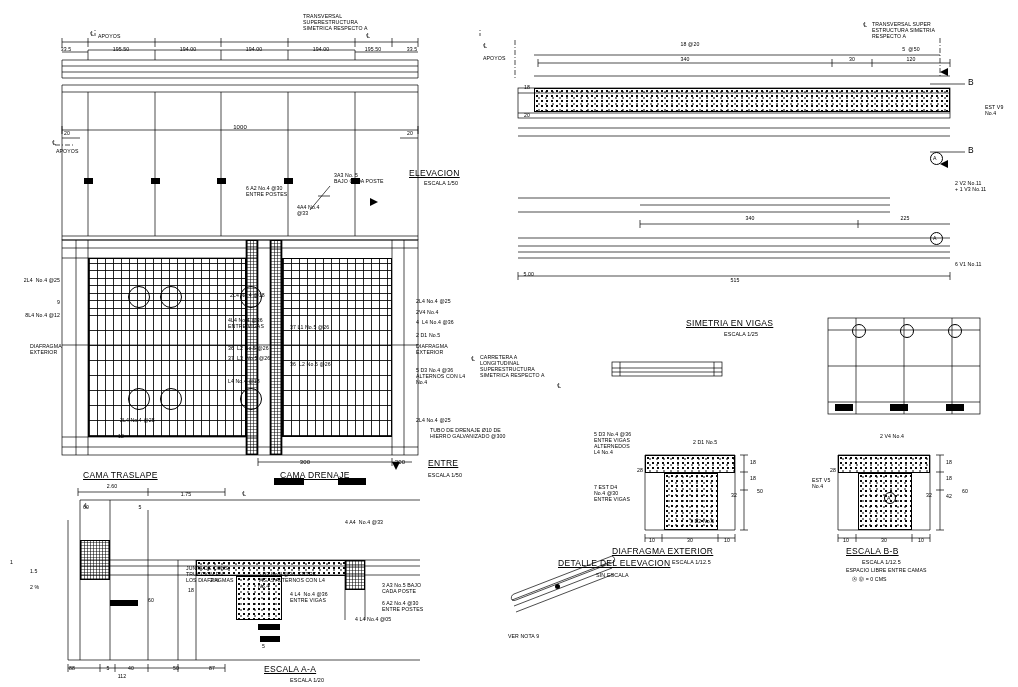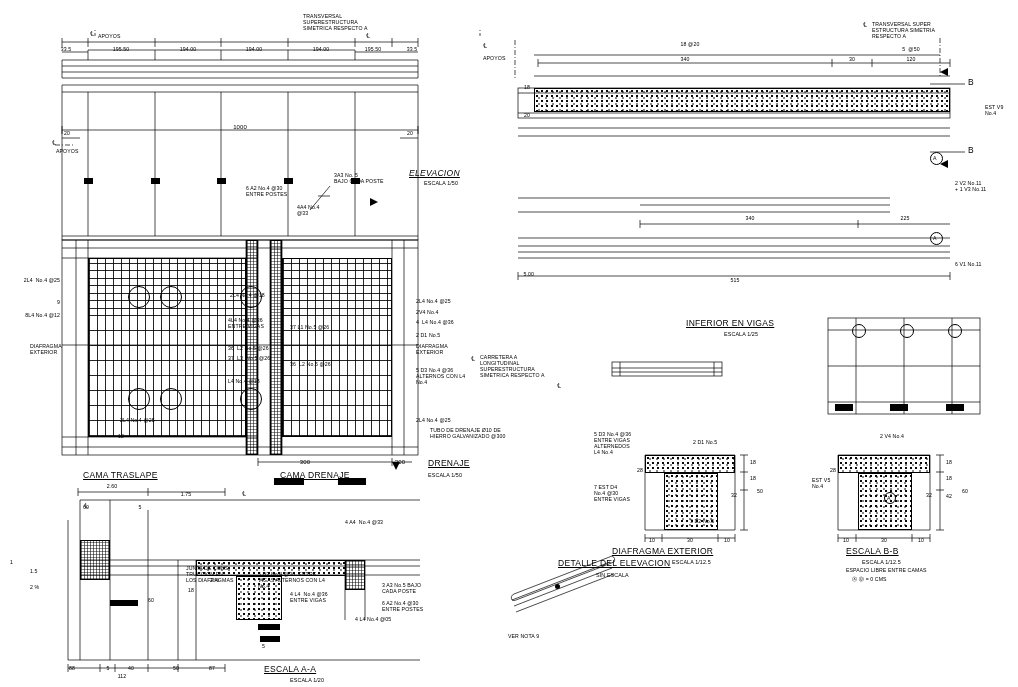--- a/index.html
+++ b/index.html
@@ -261,21 +261,21 @@
   <div class="lbl c" style="left:373px;top:47px;">195.50</div>
   <div class="lbl c" style="left:412px;top:47px;">33.5</div>
 
   <div class="lbl t6 c" style="left:240px;top:124px;">1000</div>
   <div class="lbl c" style="left:67px;top:131px;">20</div>
   <div class="lbl c" style="left:410px;top:131px;">20</div>
 
   <div class="lbl t7" style="left:52px;top:139px;">℄</div>
   <div class="lbl" style="left:56px;top:149px;">APOYOS</div>
 
-  <div class="ttl" style="position:absolute;left:409px;top:168px;font-style:italic;">ELEVACION</div>
+  <div class="ttl" style="position:absolute;left:409px;top:168px;">ELEVACION</div>
   <div class="lbl sub" style="left:424px;top:180px;">ESCALA 1/50</div>
   <div class="tri r" style="left:370px;top:198px;"></div>
 
   <div class="lbl" style="left:246px;top:186px;">6 A2 No.4 @30
 ENTRE POSTES</div>
   <div class="lbl" style="left:334px;top:173px;">3A3 No. 5
 BAJO CADA POSTE</div>
   <div class="lbl" style="left:297px;top:205px;">4A4 No.4
 @33</div>
 
@@ -328,21 +328,21 @@
   <div class="lbl t7" style="left:557px;top:382px;">℄</div>
 
   <div class="ttl" style="position:absolute;left:83px;top:470px;">CAMA TRASLAPE</div>
   <div class="ttl" style="position:absolute;left:280px;top:470px;">CAMA DRENAJE</div>
   <div class="lbl t6 c" style="left:305px;top:459px;">300</div>
   <div class="lbl t6 c" style="left:400px;top:459px;">200</div>
   <div class="tri d" style="left:392px;top:462px;"></div>
   <div class="sq" style="left:274px;top:478px;width:30px;height:7px;"></div>
   <div class="sq" style="left:338px;top:478px;width:28px;height:7px;"></div>
 
-  <div class="ttl" style="position:absolute;left:428px;top:458px;">DRENAJE</div>
+  <div class="ttl" style="position:absolute;left:428px;top:458px;">ENTRE</div>
   <div class="lbl sub" style="left:428px;top:472px;">ESCALA 1/50</div>
 
   <div class="lbl t7" style="left:483px;top:42px;">℄</div>
   <div class="lbl" style="left:483px;top:56px;">APOYOS</div>
   <div class="lbl" style="left:872px;top:22px;">TRANSVERSAL SUPER
 ESTRUCTURA SIMETRIA
 RESPECTO A</div>
   <div class="lbl t7" style="left:863px;top:21px;">℄</div>
 
   <div class="lbl c" style="left:690px;top:42px;">18 @20</div>
@@ -368,21 +368,21 @@
   <div class="lbl" style="left:933px;top:236px;">A</div>
 
   <div class="lbl" style="left:955px;top:181px;">2 V2 No.11
 + 1 V3 No.11</div>
   <div class="lbl" style="left:955px;top:262px;">6 V1 No.11</div>
   <div class="lbl c" style="left:750px;top:216px;">340</div>
   <div class="lbl c" style="left:905px;top:216px;">225</div>
   <div class="lbl r" style="left:534px;top:272px;">5.00</div>
   <div class="lbl c" style="left:735px;top:278px;">515</div>
 
-  <div class="ttl" style="position:absolute;left:686px;top:318px;">INFERIOR EN VIGAS</div>
+  <div class="ttl" style="position:absolute;left:686px;top:318px;">SIMETRIA EN VIGAS</div>
   <div class="lbl sub" style="left:724px;top:331px;">ESCALA 1/25</div>
 
   <div class="circ" style="left:852px;top:324px;width:14px;height:14px;"></div>
   <div class="circ" style="left:900px;top:324px;width:14px;height:14px;"></div>
   <div class="circ" style="left:948px;top:324px;width:14px;height:14px;"></div>
   <div class="sq" style="left:835px;top:404px;width:18px;height:7px;"></div>
   <div class="sq" style="left:890px;top:404px;width:18px;height:7px;"></div>
   <div class="sq" style="left:946px;top:404px;width:18px;height:7px;"></div>
 
   <div class="grav" style="left:645px;top:455px;width:90px;height:18px;"></div>

